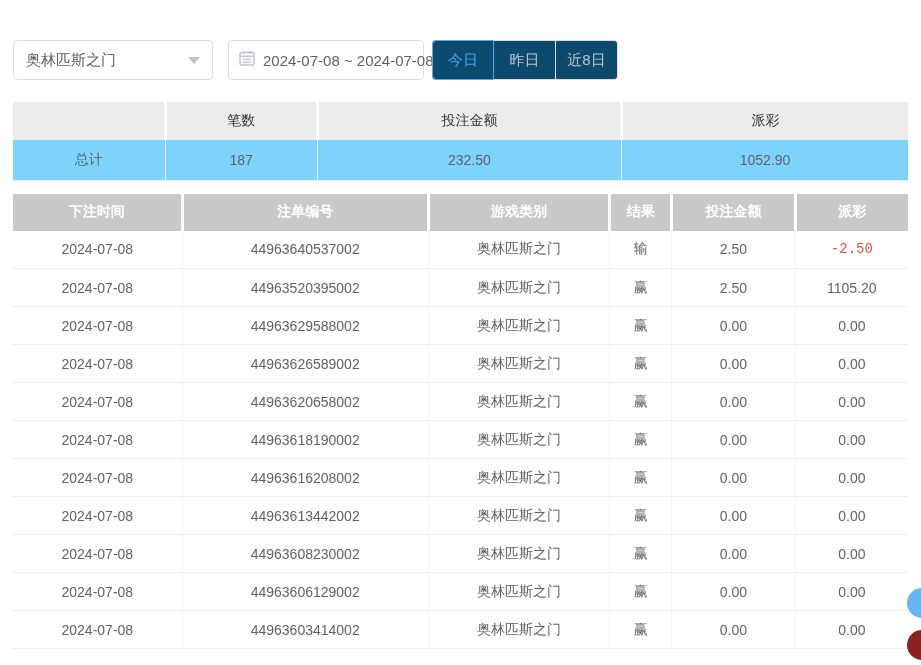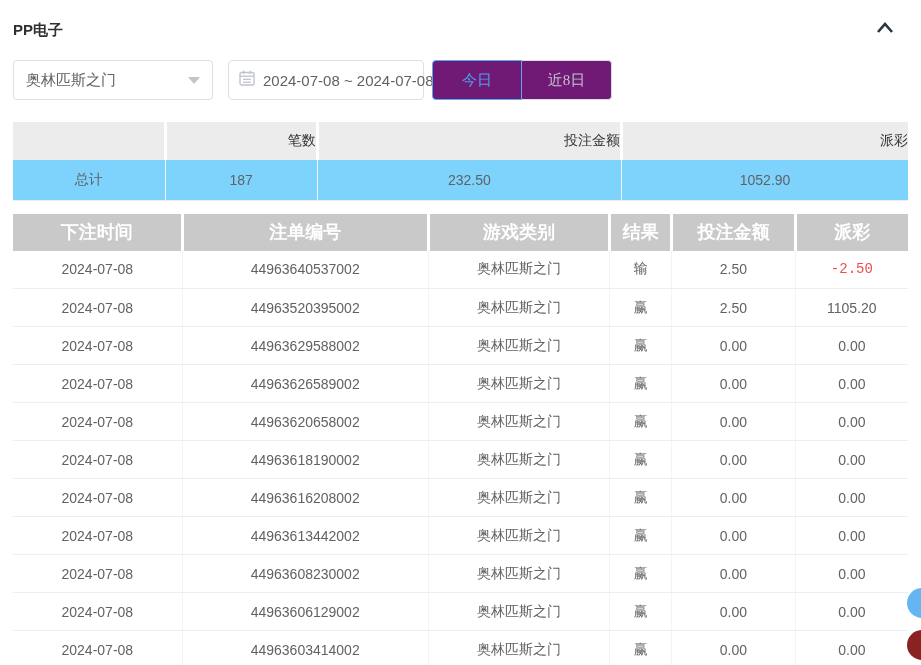--- a/index.html
+++ b/index.html
@@ -18,69 +18,59 @@
   .select-box { width:200px; height:40px; border:1px solid #dcdfe6; border-radius:4px;
     display:flex; align-items:center; justify-content:space-between; padding:0 12px;
     color:#606266; font-size:15px; background:#fff; cursor:pointer; }
   .caret-down { width:0; height:0; border-left:6px solid transparent; border-right:6px solid transparent;
     border-top:7px solid #c0c4cc; }
   .date-box { margin-left:15px; width:196px; height:40px; border:1px solid #dcdfe6; border-radius:4px;
     display:flex; align-items:center; padding:0 10px; background:#fff; cursor:pointer; }
   .date-box svg { flex:0 0 auto; }
   .date-text { margin-left:8px; color:#606266; font-size:15px; white-space:nowrap; }
   .btn-group { display:flex; margin-left:8px; }
-  .quick-btn { width:90px; height:40px; background:#701a75; border:1px solid #dcdfe6; border-left-width:0;
+  .quick-btn { width:62px; height:40px; background:#0c4a6e; border:1px solid #dcdfe6; border-left-width:0;
     font-size:15px; color:#c0c4cc; cursor:pointer; display:flex; align-items:center; justify-content:center;
-    font-family:Liberation Serif, serif; }
+    font-family:Liberation Sans, sans-serif; }
   .quick-btn:first-child { border-left-width:1px; border-radius:4px 0 0 4px; }
   .quick-btn:last-child { border-radius:0 4px 4px 0; }
   .quick-btn.active { border:1px solid #56a9f0; color:#4ba3ef; position:relative; z-index:1; }
   .query-btn { margin-left:10px; width:80px; height:40px; border:none; border-radius:4px;
     background:#64b5f2; color:#fff; font-size:15px; cursor:pointer; font-family:inherit; }
 
   
   table { border-collapse:collapse; table-layout:fixed; }
   .summary-table { width:895px; margin-top:22px; }
   .summary-table th { height:38px; background:#ececec; color:#333; font-size:14px; font-weight:normal;
-    border-right:3px solid #fff;text-align:right; }
+    border-right:3px solid #fff; }
   .summary-table th:last-child { border-right:none; }
   .summary-table td { height:40px; background:#7dd3fc; color:#606266; font-size:14px; text-align:center;
     border-right:1px solid #f2f3f5; border-bottom:1px solid #ebeef5; }
   .summary-table td:last-child { border-right:none; }
 
   
   .bet-table { width:895px; margin-top:13px; }
-  .bet-table th { height:37px; background:#c9c9c9; color:#fff; font-size:18px; font-weight:bold;
+  .bet-table th { height:37px; background:#c9c9c9; color:#fff; font-size:14px; font-weight:bold;
     border-right:3px solid #fff; }
   .bet-table th:last-child { border-right:none; }
   .bet-table td { height:38px; background:#fff; color:#606266; font-size:14px; text-align:center;
     border-right:1px solid #f2f3f5; border-bottom:1px solid #ebeef5; }
   .bet-table td:last-child { border-right:none; }
   .bet-table td.negative { color:#ed4f4f;font-family:Liberation Mono, monospace; }
 
   
   .float-btn { position:absolute; width:30px; height:30px; border-radius:50%; right:-16px; cursor:pointer; }
   .float-btn.blue { top:588px; background:#64b5f2; }
   .float-btn.red { top:630px; background:#8b2222; }
 </style>
 </head>
 <body>
 
 <div class="page">
 
-  <div class="panel-head">
-    <div class="panel-title">PP电子</div>
-    <div class="collapse-btn">
-      <span>
-        <svg width="18" height="14" viewBox="0 0 18 14">
-          <polyline points="2,11 9,3 16,11" fill="none" stroke="#2b3440" stroke-width="2.6"></polyline>
-        </svg>
-      </span>
-    </div>
-  </div>
 
   <div class="filter-row">
     <div class="select-box">
       <span>奥林匹斯之门</span>
       <span class="caret-down"></span>
     </div>
 
     <div class="date-box">
       <span>
         <svg width="16" height="16" viewBox="0 0 16 16">
@@ -90,20 +80,21 @@
           <line x1="11.2" y1="0.8" x2="11.2" y2="4" stroke="#c0c4cc" stroke-width="1.4"></line>
           <line x1="4" y1="9.3" x2="12" y2="9.3" stroke="#c0c4cc" stroke-width="1.3"></line>
           <line x1="4" y1="12.3" x2="12" y2="12.3" stroke="#c0c4cc" stroke-width="1.3"></line>
         </svg>
       </span>
       <span class="date-text">2024-07-08 ~ 2024-07-08</span>
     </div>
 
     <div class="btn-group">
       <button class="quick-btn active">今日</button>
+      <button class="quick-btn">昨日</button>
       <button class="quick-btn">近8日</button>
     </div>
 
   </div>
 
   <table class="summary-table">
     <colgroup>
       <col style="width:17%">
         <col style="width:17%">
         <col style="width:34%">

